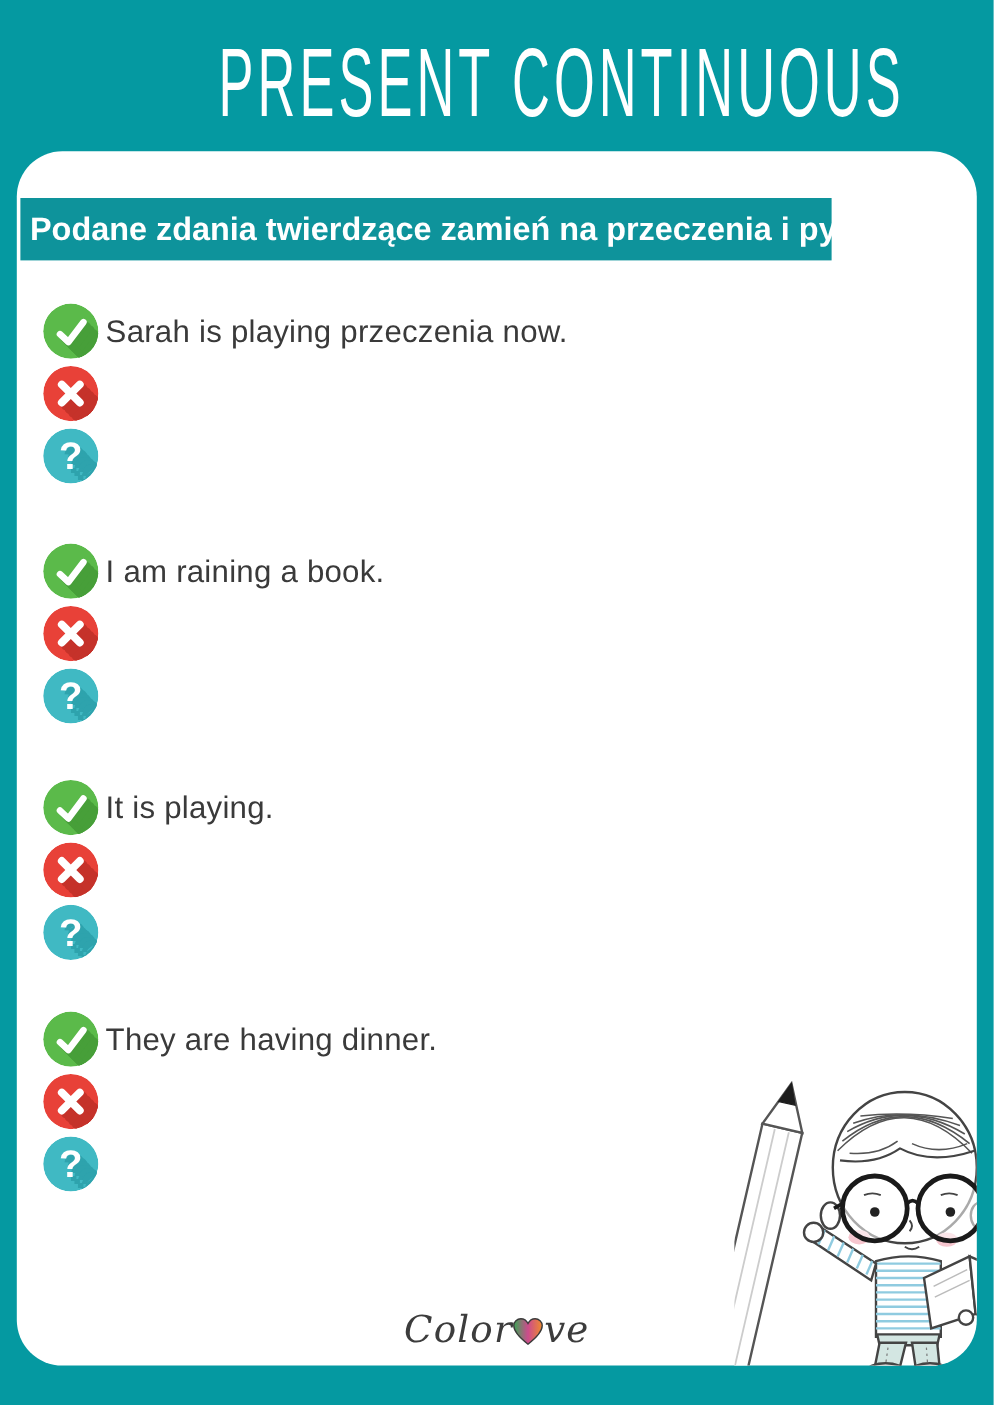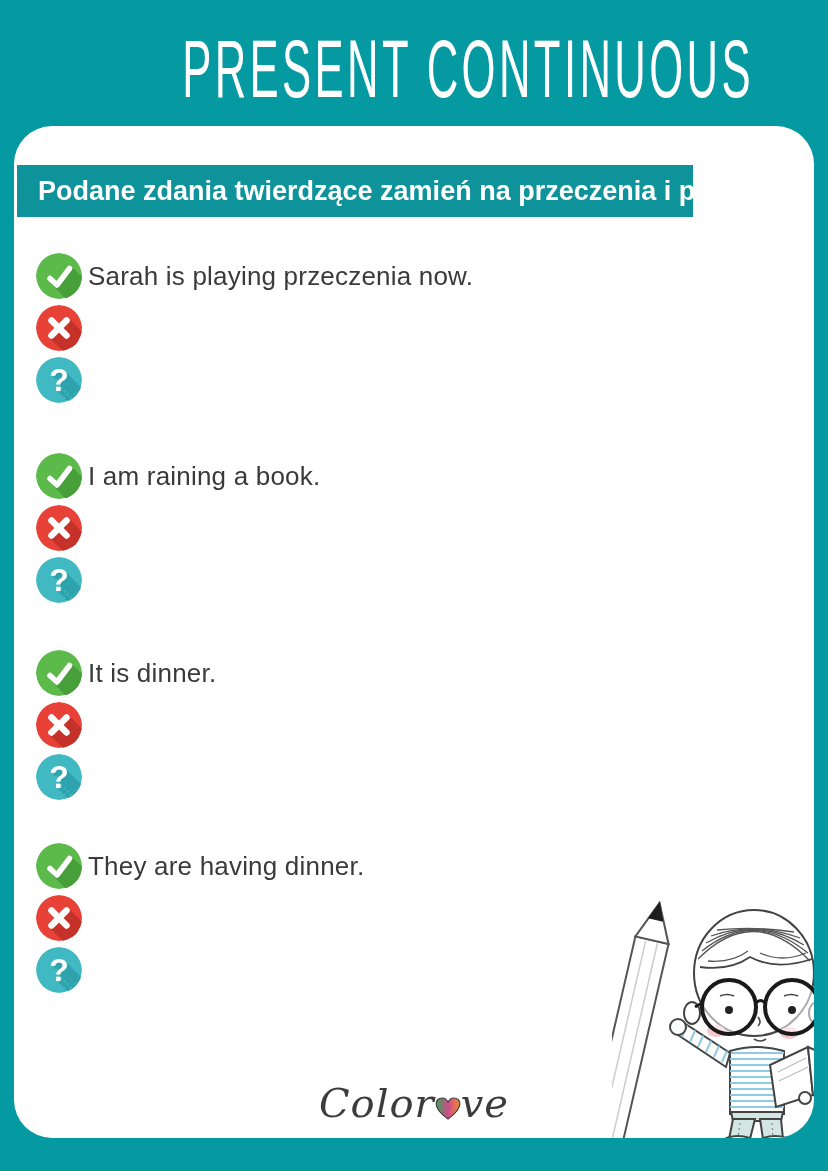--- a/index.html
+++ b/index.html
@@ -24,40 +24,40 @@
   .card{
     position:absolute;left:14px;top:126px;width:800px;height:1012px;
     background:#ffffff;border-radius:38px;overflow:hidden;
   }
 
   
   .instruction{
     position:absolute;left:3px;top:39px;width:676px;height:52px;
     background:#0E939B;color:#ffffff;
     font-size:27px;font-weight:bold;line-height:52px;
-    padding-left:21px;box-sizing:border-box;white-space:nowrap;
+    padding-left:8px;box-sizing:border-box;white-space:nowrap;
   }
 
   
   .exercise{position:absolute;left:22px;width:740px;height:160px;}
   .ex1{top:127px}.ex2{top:327px}.ex3{top:524px}.ex4{top:717px}
   .icon-col{position:absolute;left:0;top:0;display:flex;flex-direction:column;gap:6px;}
   .badge{width:46px;height:46px;display:block;}
   .sentence{
     position:absolute;left:52px;top:0;height:46px;line-height:46px;
     font-size:26px;color:#3a3a3a;letter-spacing:0.2px;white-space:nowrap;
   }
   .answer-space{position:absolute;left:52px;height:46px;width:650px;}
   .ans-neg{top:52px}.ans-q{top:104px}
 
   
   .logo{
     position:absolute;left:0;right:0;bottom:12px;text-align:center;
     font-family:"DejaVu Serif",serif;font-style:italic;
-    font-size:40px;color:#3c3c3c;letter-spacing:1px;
+    font-size:31px;color:#3c3c3c;letter-spacing:1px;
   }
   .logo svg{vertical-align:-4px;}
 
   
   .boy{position:absolute;left:598px;top:771px;width:220px;height:250px;}
 
   .defs-holder{position:absolute;width:0;height:0;overflow:hidden;}
 </style>
 </head>
 <body>
@@ -177,21 +177,21 @@
         <svg class="badge" viewBox="0 0 46 46">
             <use href="#ic-check"></use>
           </svg>
         <svg class="badge" viewBox="0 0 46 46">
             <use href="#ic-cross"></use>
           </svg>
         <svg class="badge" viewBox="0 0 46 46">
             <use href="#ic-question"></use>
           </svg>
       </div>
-      <div class="sentence">It is dinner.</div>
+      <div class="sentence">It is playing.</div>
       <div class="answer-space ans-neg"></div>
       <div class="answer-space ans-q"></div>
     </div>
 
     <div class="exercise ex4">
       <div class="icon-col">
         <svg class="badge" viewBox="0 0 46 46">
             <use href="#ic-check"></use>
           </svg>
         <svg class="badge" viewBox="0 0 46 46">

